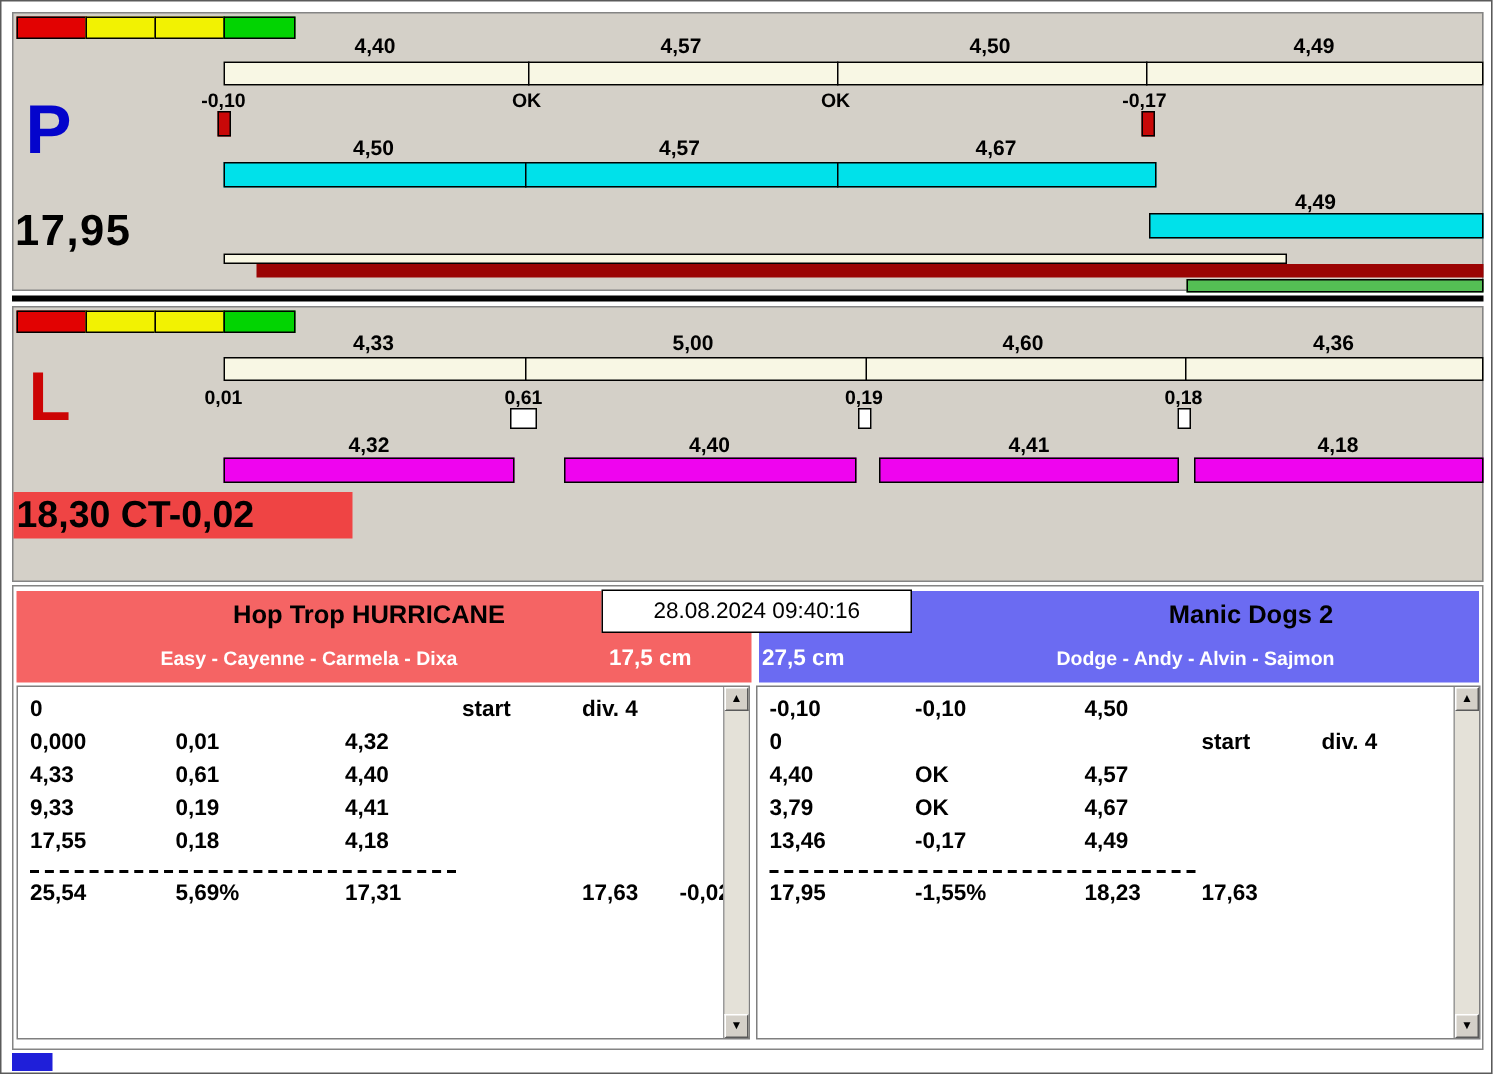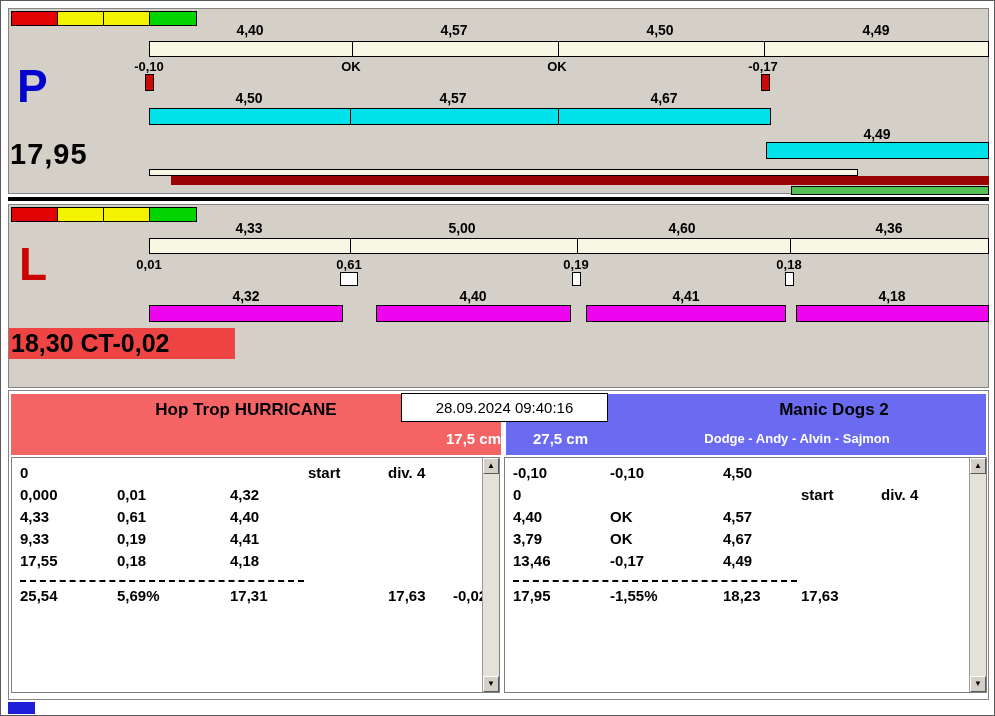--- a/index.html
+++ b/index.html
@@ -8,21 +8,21 @@
   .panel{position:absolute;background:#d4d0c8;border:1px solid #848484}
   .ab{position:absolute}
   .bar{position:absolute;border:1px solid #000}
   .tick{position:absolute;top:-1px;bottom:-1px;width:1px;background:#000}
   .lbl{position:absolute;width:100px;text-align:center;font-weight:bold;font-size:14px;color:#000}
   .mk{position:absolute;width:60px;text-align:center;font-weight:bold;font-size:13px;color:#000}
   .big-letter{position:absolute;font-size:46px;font-weight:bold;line-height:1}
   .total-num{position:absolute;font-size:29px;font-weight:bold;color:#000;letter-spacing:1px}
   .hdr-name{position:absolute;text-align:center;font-weight:bold;font-size:17px;color:#000}
   .hdr-sub{position:absolute;text-align:center;font-weight:bold;font-size:13px;color:#fff}
-  .hdr-h{position:absolute;text-align:right;font-weight:bold;font-size:15px;color:#fff}
+  .hdr-h{position:absolute;text-align:left;font-weight:bold;font-size:15px;color:#fff}
   .datebox{position:absolute;background:#fff;border:1px solid #000;text-align:center;font-size:15px;color:#000;line-height:27px}
   .tbl{position:absolute;background:#fff;border:1px solid #7f7f7f}
   .tbody{padding:6px 20px 0 8px}
   .trow{display:grid;grid-template-columns:97px 113px 78px 80px 65px 1fr;height:22px;font-size:15px;font-weight:bold;color:#000}
   .tdash{border-top:2px dashed #000;width:284px;margin:6px 0 5px 8px}
   .vscroll{position:absolute;top:0;right:0;bottom:0;width:17px;background:#e4e1d8;border-left:1px solid #9a9a9a}
   .sbtn{position:absolute;left:0;width:16px;height:16px;background:#d4d0c8;border:1px solid;border-color:#fff #5a5a5a #5a5a5a #fff;font-size:8px;line-height:14px;text-align:center;color:#000;cursor:pointer}
   .sep{position:absolute;background:#000}
 </style>
 </head>
@@ -118,27 +118,28 @@
   <div class="ab" style="left:8px;top:327px;width:226px;height:31px;background:#ef4444">
     <span class="ab" style="left:2px;top:1px;font-size:25px;font-weight:bold;color:#000;white-space:nowrap">18,30 CT-0,02</span>
   </div>
 
   <div class="ab" style="left:7px;top:389px;width:981px;height:310px;background:#fff;border:1px solid #848484"></div>
 
   <div class="ab" style="left:10px;top:393px;width:490px;height:61px;background:#f56464"></div>
   <div class="ab" style="left:505px;top:393px;width:480px;height:61px;background:#6b6bf2"></div>
 
   <div class="hdr-name" style="left:10px;top:399px;width:470px">Hop Trop HURRICANE</div>
+  <div class="hdr-sub" style="left:10px;top:430px;width:390px">Easy - Cayenne - Carmela - Dixa</div>
   <div class="hdr-h" style="left:405px;top:429px;width:95px">17,5 cm</div>
 
   <div class="hdr-h" style="left:507px;top:429px;width:80px">27,5 cm</div>
   <div class="hdr-name" style="left:607px;top:399px;width:452px">Manic Dogs 2</div>
   <div class="hdr-sub" style="left:607px;top:430px;width:378px">Dodge - Andy - Alvin - Sajmon</div>
 
-  <div class="datebox" style="left:400px;top:392px;width:207px;height:29px">28.09.2024 09:40:16</div>
+  <div class="datebox" style="left:400px;top:392px;width:207px;height:29px">28.08.2024 09:40:16</div>
 
   <div class="tbl" style="left:10px;top:456px;width:489px;height:236px">
     <div class="tbody">
         <div class="trow">
           <span>0</span>
           <span></span>
           <span></span>
           <span>start</span>
           <span>div. 4</span>
           <span></span>

